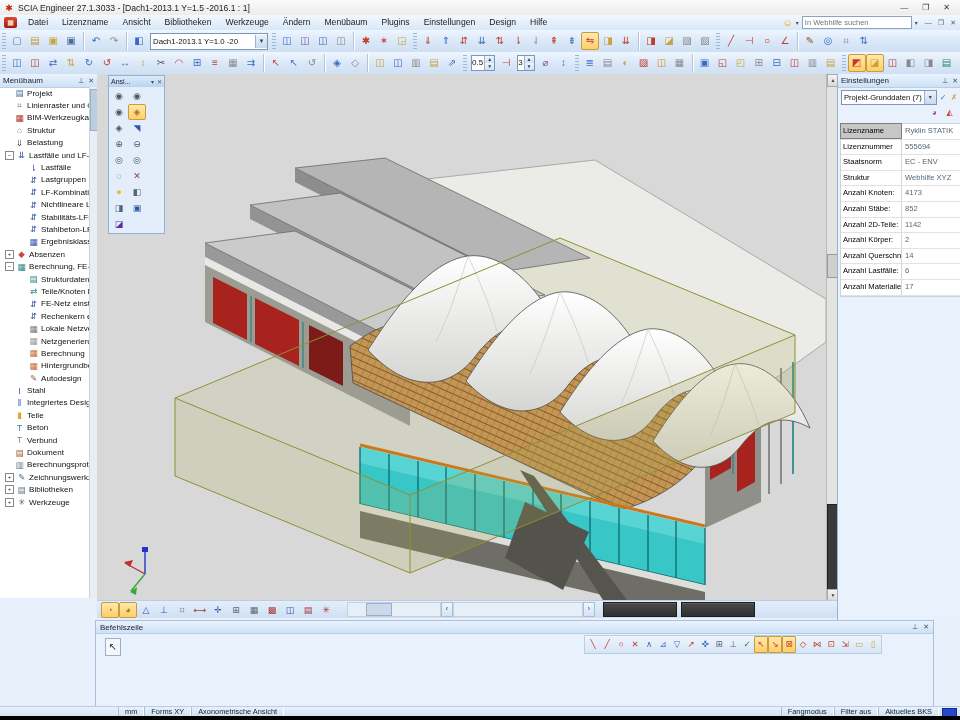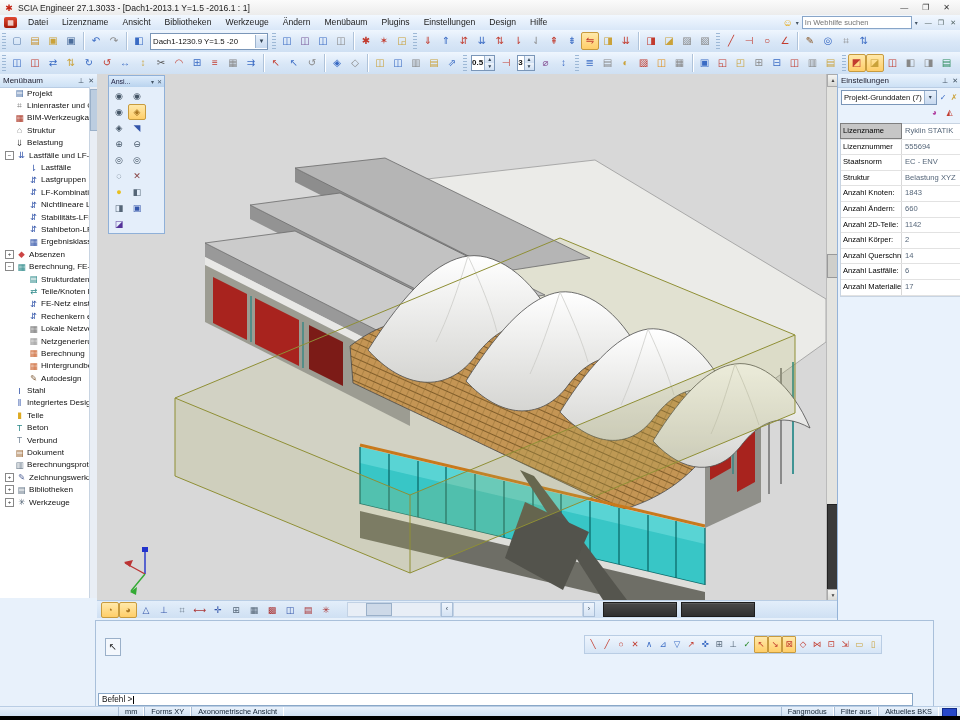--- a/index.html
+++ b/index.html
@@ -31,21 +31,21 @@
   .grip{width:4px;height:16px;margin:0 2px;background:repeating-linear-gradient(#9db8d6 0 1px,transparent 1px 3px);flex:0 0 auto;}
   .sep{width:1px;height:18px;background:#afc3da;box-shadow:1px 0 0 #fff;margin:0 3px;flex:0 0 auto;}
   .grp{display:flex;align-items:center;flex:0 0 auto;}
   .tbi{width:16px;height:16px;line-height:16px;text-align:center;font-size:10px;border:1px solid transparent;
        border-radius:2px;flex:0 0 auto;}
   .tbi.act{background:linear-gradient(#ffe9ab,#ffce69);border-color:#c79b3f;}
   .combo{width:116px;height:15px;background:#fff;border:1px solid #7a96b8;display:flex;align-items:center;margin:0 2px;}
   .combo-text{flex:1;font-size:7.8px;padding:0 2px;white-space:nowrap;overflow:hidden;}
   .combo-btn{width:11px;height:13px;background:linear-gradient(#e9f1fb,#c7d9ef);border-left:1px solid #9db4cf;
              font-size:6px;line-height:13px;text-align:center;color:#345;}
-  .spin{width:32px;height:14px;background:#fff;border:1px solid #7a96b8;display:flex;margin:0 2px;font-weight:bold;}
+  .spin{width:32px;height:14px;background:#fff;border:1px solid #7a96b8;display:flex;margin:0 2px;}
   .spin-val{flex:1;text-align:right;font-size:8px;line-height:13px;padding-right:1px;}
   .spin-btns{width:9px;display:flex;flex-direction:column;border-left:1px solid #9db4cf;}
   .spin-btns span{flex:1;font-size:5px;line-height:6px;text-align:center;color:#345;background:linear-gradient(#eef4fc,#cfdff2);}
   
   .leftpanel{left:0;top:74px;width:97px;height:524px;background:#fff;border-right:1px solid #95b3d7;}
   .pnl-hdr{height:13px;background:linear-gradient(#eaf3fd,#cdе1f5,#cde1f5);background:linear-gradient(#eaf3fd,#cde1f5);
            display:flex;align-items:center;font-size:8px;color:#223;padding:0 3px;border-bottom:1px solid #b9cde4;}
   .pnl-hdr .hctl{margin-left:auto;display:flex;gap:4px;color:#456;font-size:7px;}
   .tree{position:absolute;top:13px;left:0;right:7px;bottom:0;overflow:hidden;}
   .trow{height:12.4px;display:flex;align-items:center;white-space:nowrap;padding-left:5px;}
@@ -168,21 +168,21 @@
   <span class="sep"></span>
   <span class="grp">
       <span class="tbi" style="color: rgb(58, 107, 196);">↶</span>
       <span class="tbi" style="color: rgb(138, 138, 138);">↷</span>
     </span>
   <span class="sep"></span>
   <span class="grp">
       <span class="tbi" style="color: rgb(58, 107, 196);">◧</span>
     </span>
   <span class="combo">
-    <span class="combo-text">Dach1-1230.9 Y=1.5 -20</span>
+    <span class="combo-text">Dach1-2013.1 Y=1.0 -20</span>
     <span class="combo-btn">▼</span>
   </span>
   <span class="grip"></span>
   <span class="grp">
       <span class="tbi" style="color: rgb(58, 107, 196);">◫</span>
       <span class="tbi" style="color: rgb(122, 90, 154);">◫</span>
       <span class="tbi" style="color: rgb(58, 107, 196);">◫</span>
       <span class="tbi" style="color: rgb(136, 136, 136);">◫</span>
     </span>
   <span class="sep"></span>
@@ -706,29 +706,29 @@
       <div class="prow">
         <span class="plab">Lizenznummer</span>
         <span class="pval">555694</span>
       </div>
       <div class="prow">
         <span class="plab">Staatsnorm</span>
         <span class="pval">EC - ENV</span>
       </div>
       <div class="prow">
         <span class="plab">Struktur</span>
-        <span class="pval">Belastung XYZ</span>
+        <span class="pval">Webhilfe XYZ</span>
       </div>
       <div class="prow">
         <span class="plab">Anzahl Knoten:</span>
-        <span class="pval">1843</span>
-      </div>
-      <div class="prow">
-        <span class="plab">Anzahl Ändern:</span>
-        <span class="pval">660</span>
+        <span class="pval">4173</span>
+      </div>
+      <div class="prow">
+        <span class="plab">Anzahl Stäbe:</span>
+        <span class="pval">852</span>
       </div>
       <div class="prow">
         <span class="plab">Anzahl 2D-Teile:</span>
         <span class="pval">1142</span>
       </div>
       <div class="prow">
         <span class="plab">Anzahl Körper:</span>
         <span class="pval">2</span>
       </div>
       <div class="prow">
@@ -740,20 +740,27 @@
         <span class="pval">6</span>
       </div>
       <div class="prow">
         <span class="plab">Anzahl Materialien:</span>
         <span class="pval">17</span>
       </div>
     </div>
 </div>
 
 <div class="abs cmdpanel">
+  <div class="cmd-hdr">
+    <span>Befehlszeile</span>
+    <span class="hctl">
+      <span>⊥</span>
+      <span>✕</span>
+    </span>
+  </div>
   <span class="cursor-tile">↖</span>
   <div class="snapbar">
       <span class="tbi" style="color: rgb(194, 59, 46);">╲</span>
       <span class="tbi" style="color: rgb(194, 59, 46);">╱</span>
       <span class="tbi" style="color: rgb(194, 59, 46);">○</span>
       <span class="tbi" style="color: rgb(194, 59, 46);">✕</span>
       <span class="tbi" style="color: rgb(58, 107, 196);">∧</span>
       <span class="tbi" style="color: rgb(58, 107, 196);">⊿</span>
       <span class="tbi" style="color: rgb(58, 107, 196);">▽</span>
       <span class="tbi" style="color: rgb(194, 59, 46);">↗</span>
@@ -764,24 +771,20 @@
       <span class="tbi act" style="color: rgb(194, 59, 46);">↖</span>
       <span class="tbi act" style="color: rgb(194, 59, 46);">↘</span>
       <span class="tbi act" style="color: rgb(194, 59, 46);">⊠</span>
       <span class="tbi" style="color: rgb(194, 59, 46);">◇</span>
       <span class="tbi" style="color: rgb(194, 59, 46);">⋈</span>
       <span class="tbi" style="color: rgb(194, 59, 46);">⊡</span>
       <span class="tbi" style="color: rgb(194, 59, 46);">⇲</span>
       <span class="tbi" style="color: rgb(202, 162, 58);">▭</span>
       <span class="tbi" style="color: rgb(202, 162, 58);">▯</span>
     </div>
-  <div class="cmd-input">
-    <span>Befehl &gt;</span>
-    <span class="caret"></span>
-  </div>
 </div>
 
 <div class="abs statusbar">
   <span class="sb-left">
       <span class="scell">mm</span>
       <span class="scell">Forms XY</span>
       <span class="scell">Axonometrische Ansicht</span>
     </span>
   <span class="sb-right">
     <span class="sb-right">

